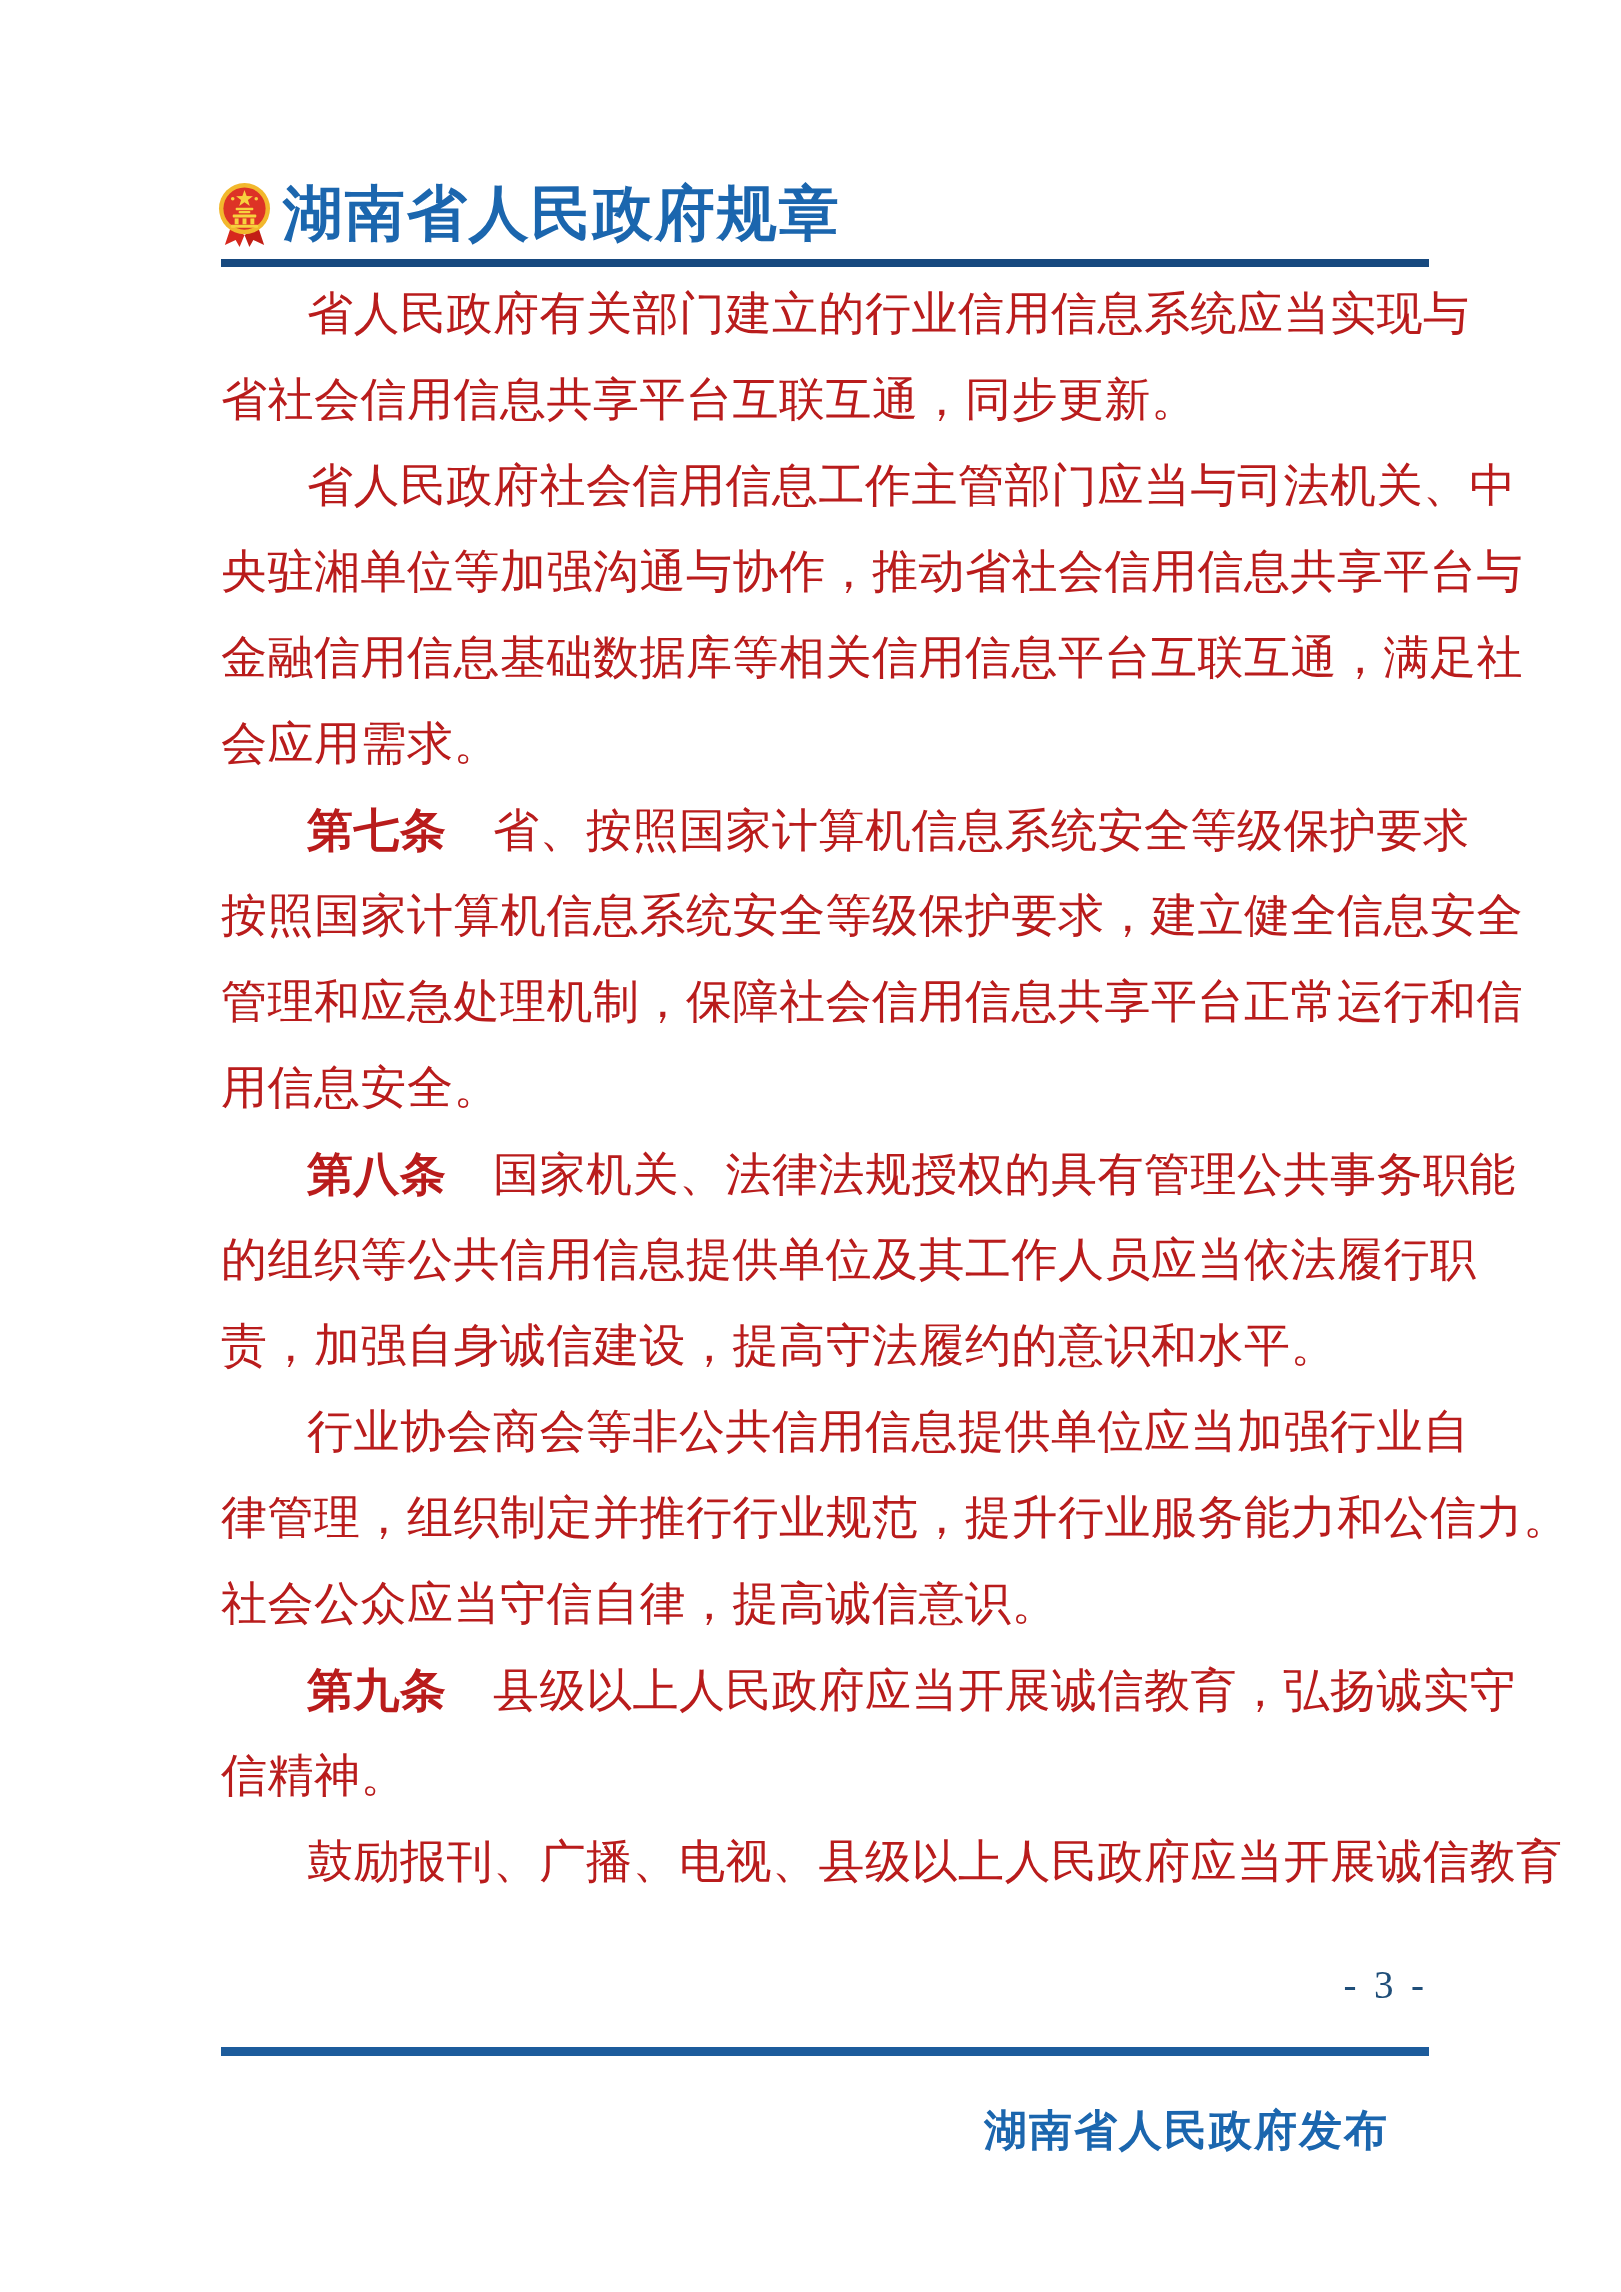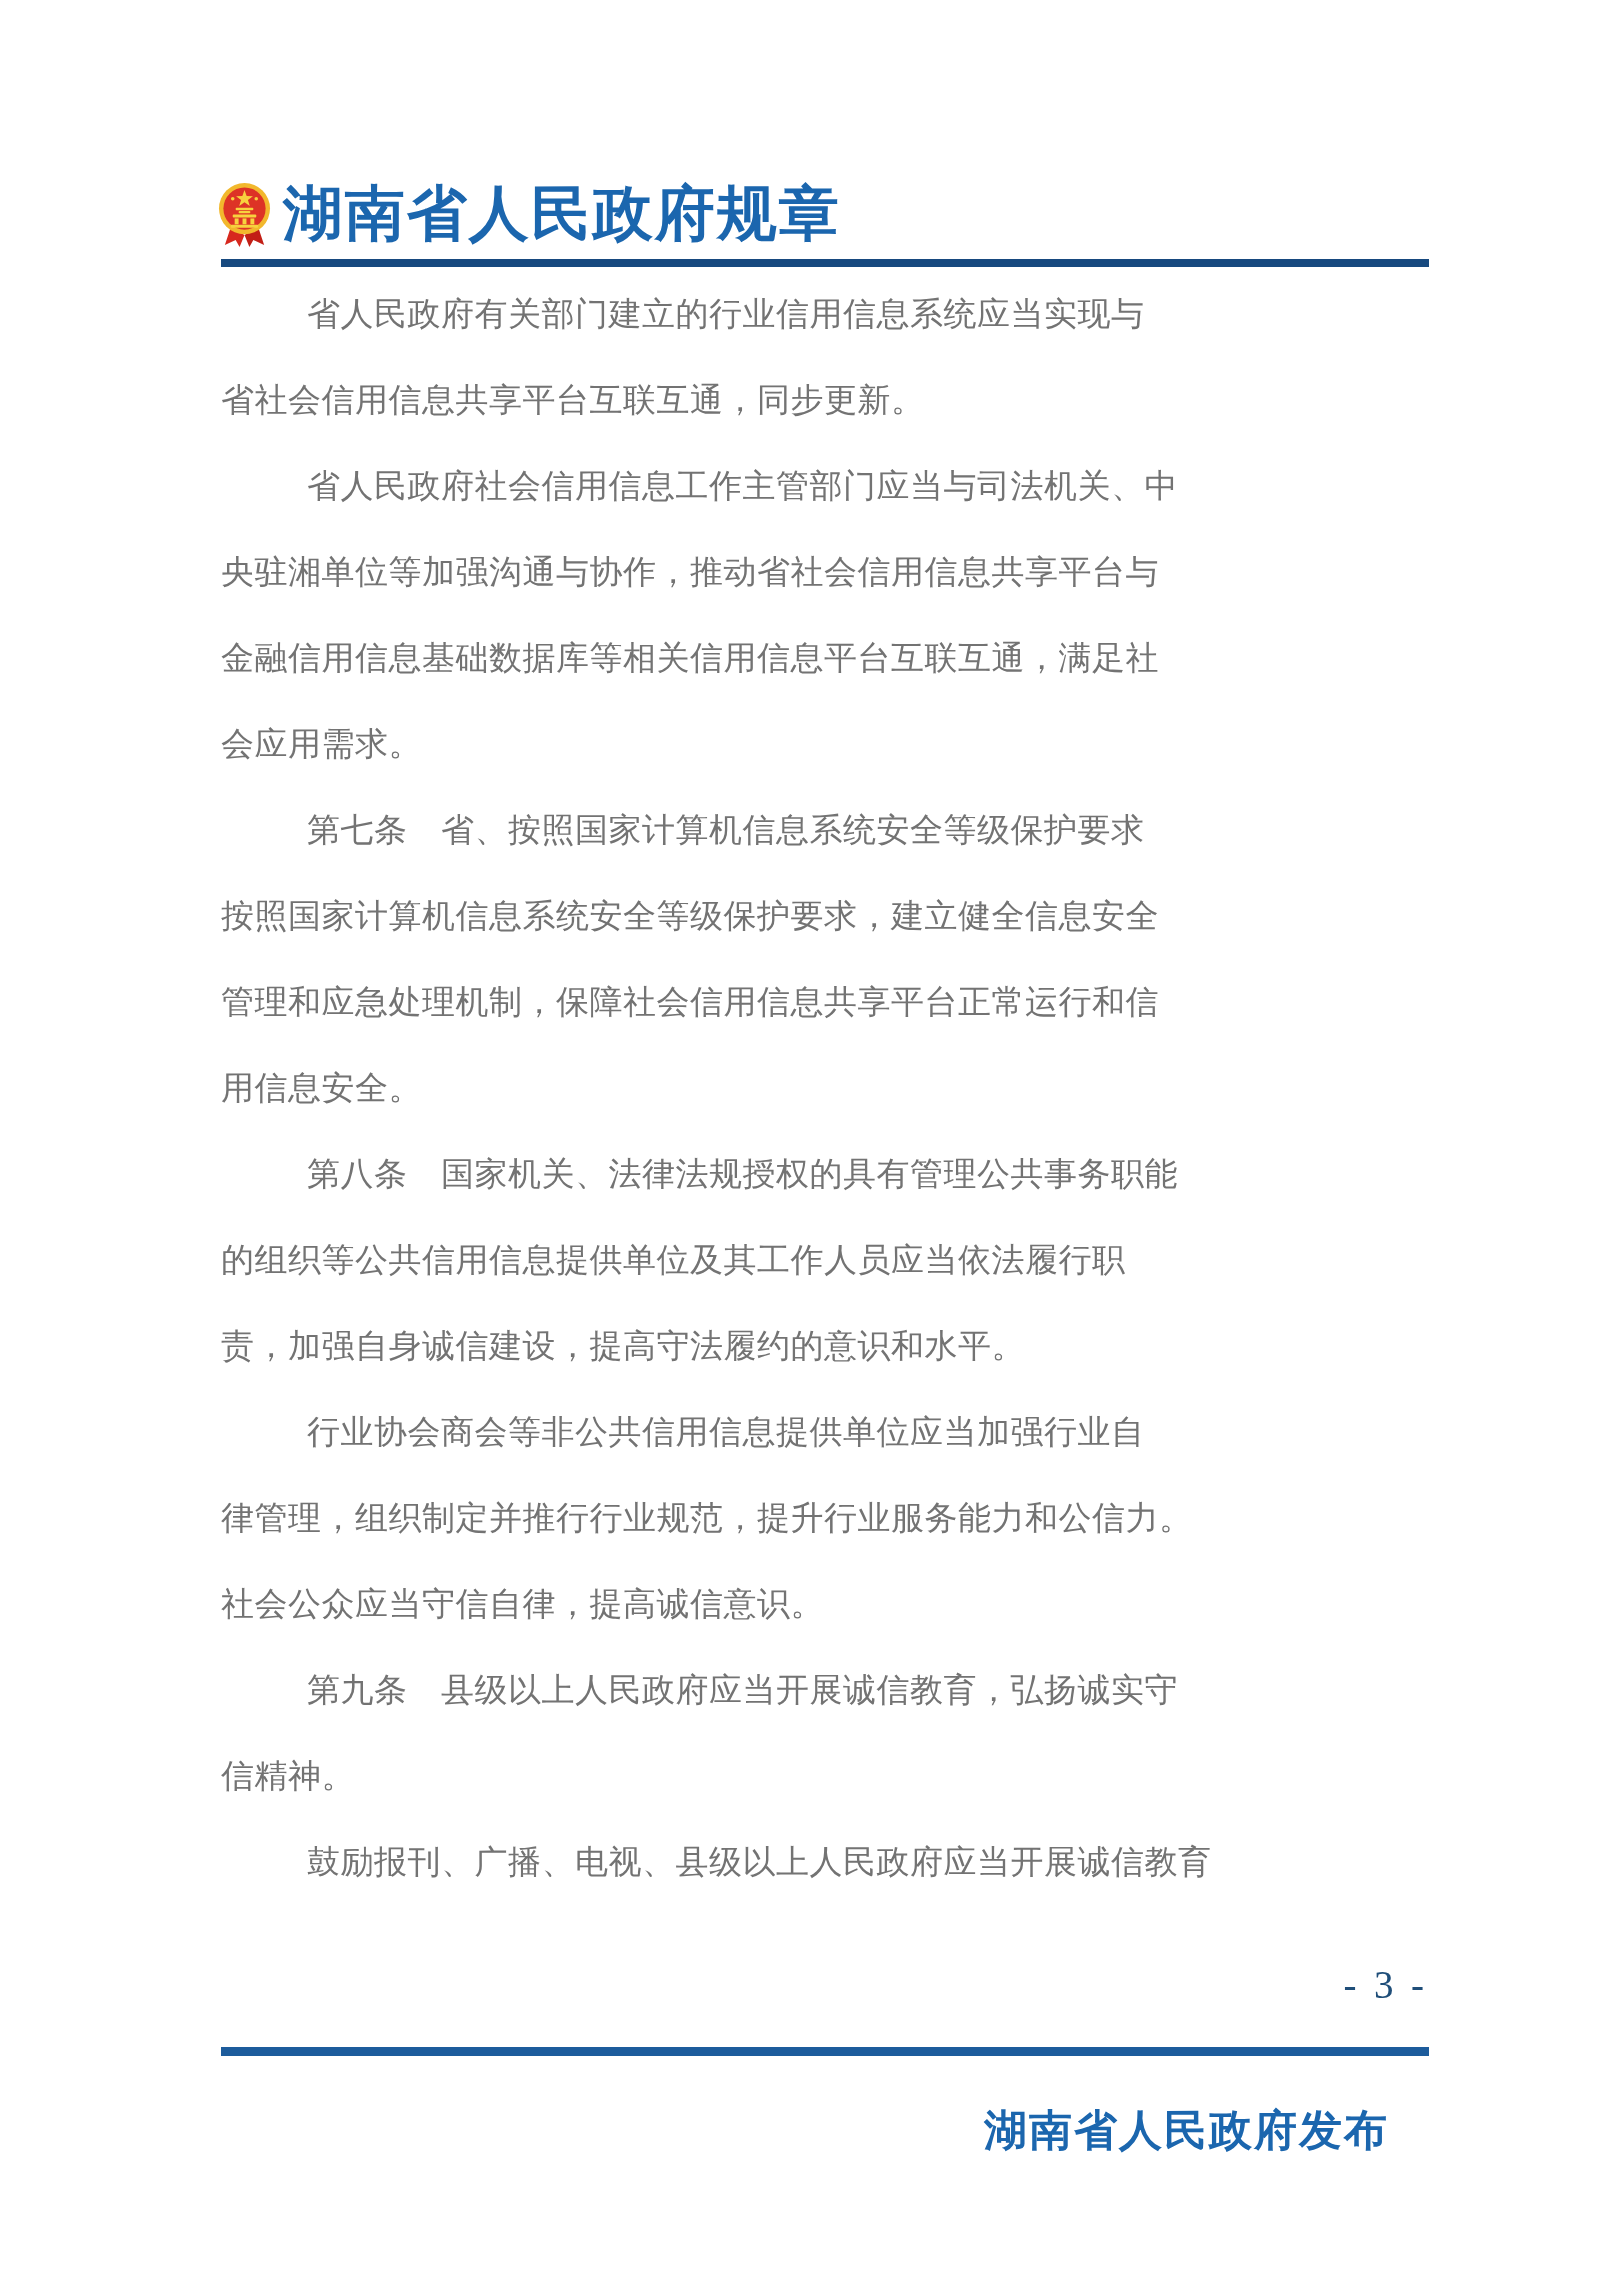--- a/index.html
+++ b/index.html
@@ -30,28 +30,28 @@
     background: #17497F;
   }
   .body-text {
     position: absolute;
     left: 221px; top: 271px;
     width: 1208px;
   }
   .line {
     height: 86px;
     line-height: 86px;
-    font-size: 33px;
-    color: #737373;
+    font-size: 46px;
+    color: #b91c1c;
     white-space: nowrap;
     letter-spacing: 0.5px;
   }
   .line.indent { text-indent: 86px; }
   .article-no {
-    font-weight: normal;
+    font-weight: bold;
     font-family: "Liberation Sans", "DejaVu Sans", sans-serif;
   }
   .page-number {
     position: absolute;
     top: 1962px;
     right: 193px;
     font-size: 39px;
     color: #1F4E79;
     letter-spacing: 3.9px;
     white-space: nowrap;

